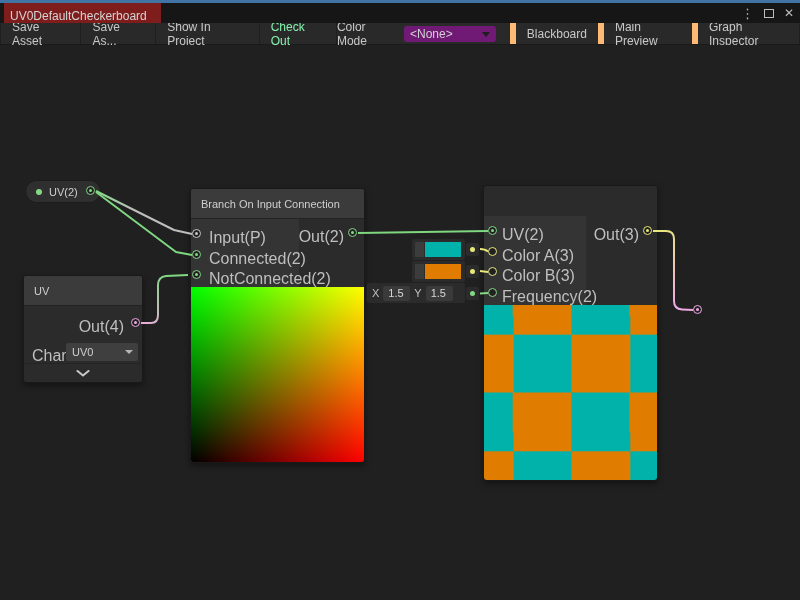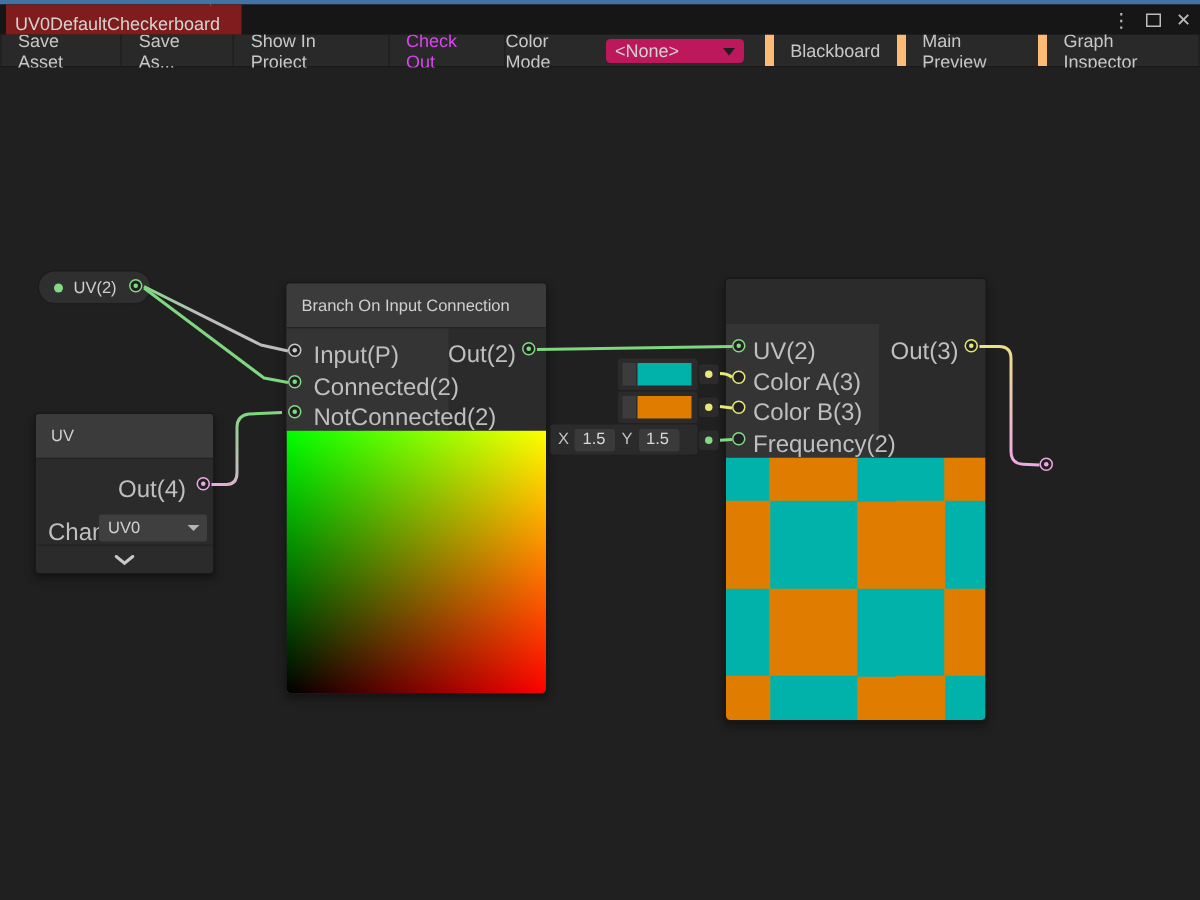--- a/index.html
+++ b/index.html
@@ -13,23 +13,23 @@
     font-size:12px; color:#D4D4D4; margin-left:4px;flex-direction:column; }
   .win-controls { position:absolute; right:6px; top:0; height:20px; display:flex; align-items:center; gap:10px; color:#BDBDBD; }
   .kebab { font-size:13px; line-height:1; cursor:default; }
   .maxbox { width:10px; height:9px; border:1.5px solid #BDBDBD; }
   .closex { font-size:12px; line-height:1; }
 
   .toolbar { height:22px; background:#292929; border-bottom:1px solid #1A1A1A;
     display:flex; align-items:stretch; font-size:12px; }
   .tbtn { display:flex; align-items:center; padding:0 11px; border-right:1px solid #1F1F1F; color:#C8C8C8; cursor:default; }
   .tbtn:first-child { border-left:1px solid #1F1F1F; }
-  .tbtn.disabled { color:#d946ef; }
+  .tbtn.disabled { color:#86efac; }
   .colormode { margin-left:auto; display:flex; align-items:center; gap:8px; padding-right:14px; }
-  .dropdown { background:#be185d; border-radius:3px; height:16px; width:96px; display:flex; align-items:center;
+  .dropdown { background:#701a75; border-radius:3px; height:16px; width:96px; display:flex; align-items:center;
     padding:0 6px; font-size:12px; color:#D2D2D2; position:relative; }
   .dropdown .arrow { position:absolute; right:6px; top:6px; width:0; height:0;
     border-left:4px solid transparent; border-right:4px solid transparent; border-top:5px solid #1E1E1E; }
   .rightbtns { display:flex; align-items:stretch; }
   .rightbtns .tbtn { border-left:6px solid #fdba74; border-right:none; }
   .rightbtns .tbtn:last-child { border-right:1px solid #1F1F1F; }
 
   
   .graph { position:relative; width:800px; height:554px; background:#202021; }
   .graph svg.edges { position:absolute; inset:0; z-index:5; pointer-events:none; }

